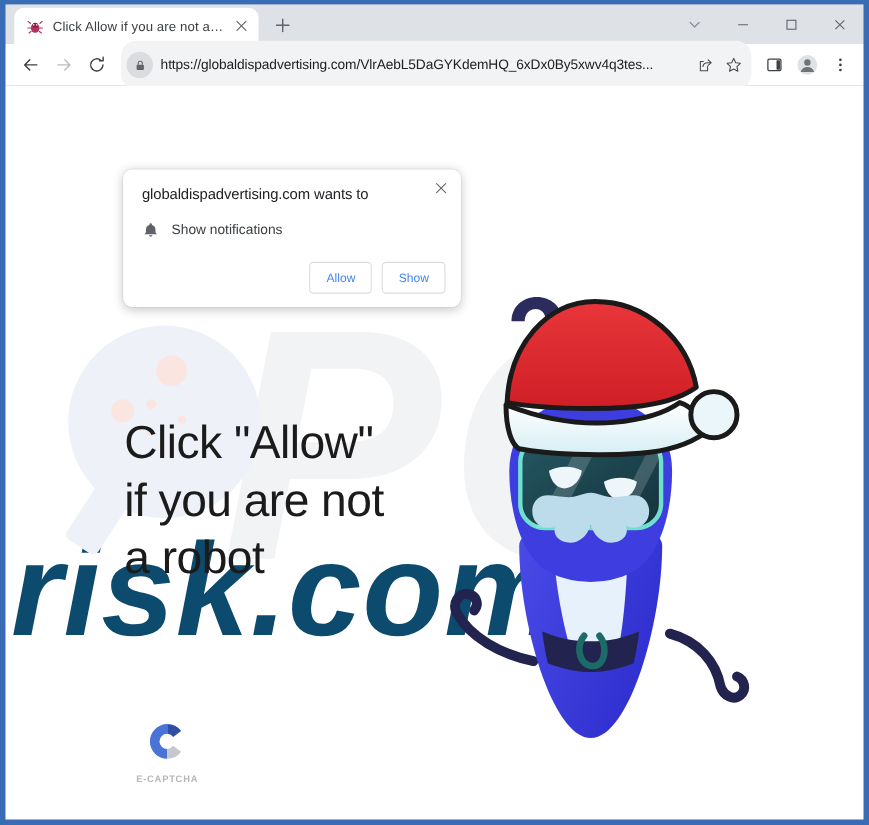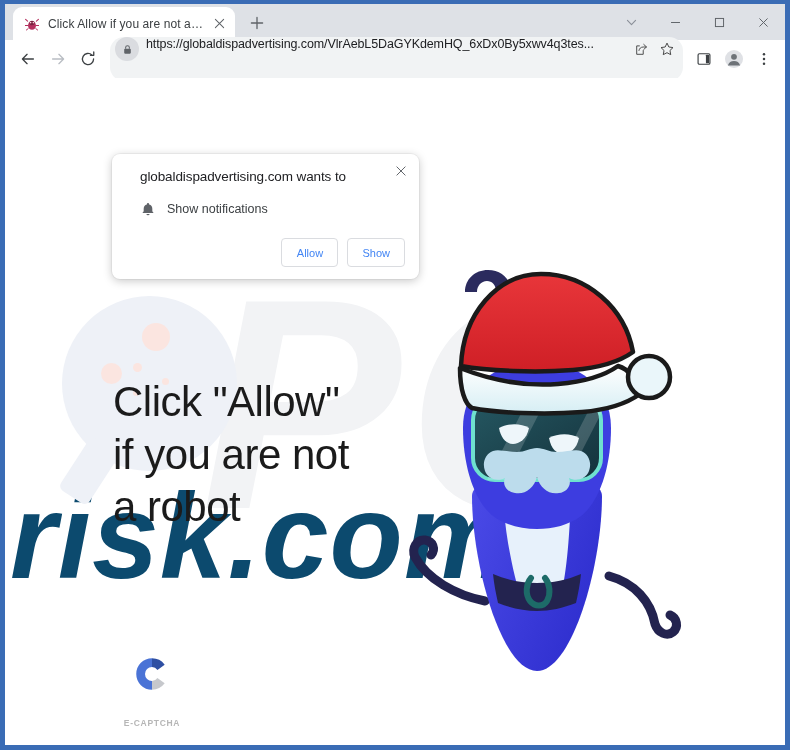--- a/index.html
+++ b/index.html
@@ -100,20 +100,21 @@
     flex: 0 0 auto;
   }
   .tb-icon.disabled { color: #bdc1c6; }
 
   #omnibox {
     flex: 1 1 auto;
     height: 44px;
     background: #f1f3f4;
     border-radius: 14px;
     display: flex;
+    align-items: center;
     margin: 0 5px 0 6px;
     padding-left: 3px;
     min-width: 0;
     position: relative;
   }
   #lock-chip {
     width: 24px; height: 24px;
     border-radius: 50%;
     background: #dadce0;
     display: flex; align-items: center; justify-content: center;
@@ -203,39 +204,39 @@
     left: 106px; top: 575px;
     width: 82px;
     text-align: center;
   }
   #captcha-logo {
     width: 42px; height: 42px;
     margin: 0 auto;
     position: relative;
   }
   #captcha-label {
-    margin-top: 23px;
+    margin-top: 8px;
     font-size: 8.5px;
     color: #b6b6b6;
     letter-spacing: .7px;
     font-weight: 600;
   }
 
   
   #robot { position: absolute; left: 352px; top: 168px; width: 360px; height: 430px; }
 
   
   #perm-dialog {
     position: absolute;
     left: 107px; top: 76px;
     width: 307px;
     background: #fff;
     border-radius: 8px;
     box-shadow: 0 2px 10px rgba(0,0,0,.22), 0 0 0 1px rgba(0,0,0,.04);
-    padding: 15px 14px 12px 28px;
+    padding: 15px 14px 12px 17px;
     z-index: 40;
   }
   #perm-title {
     font-size: 13.5px;
     color: #202124;
     font-weight: 400;
     padding-right: 20px;
     letter-spacing: -.1px;
   }
   #perm-close {

